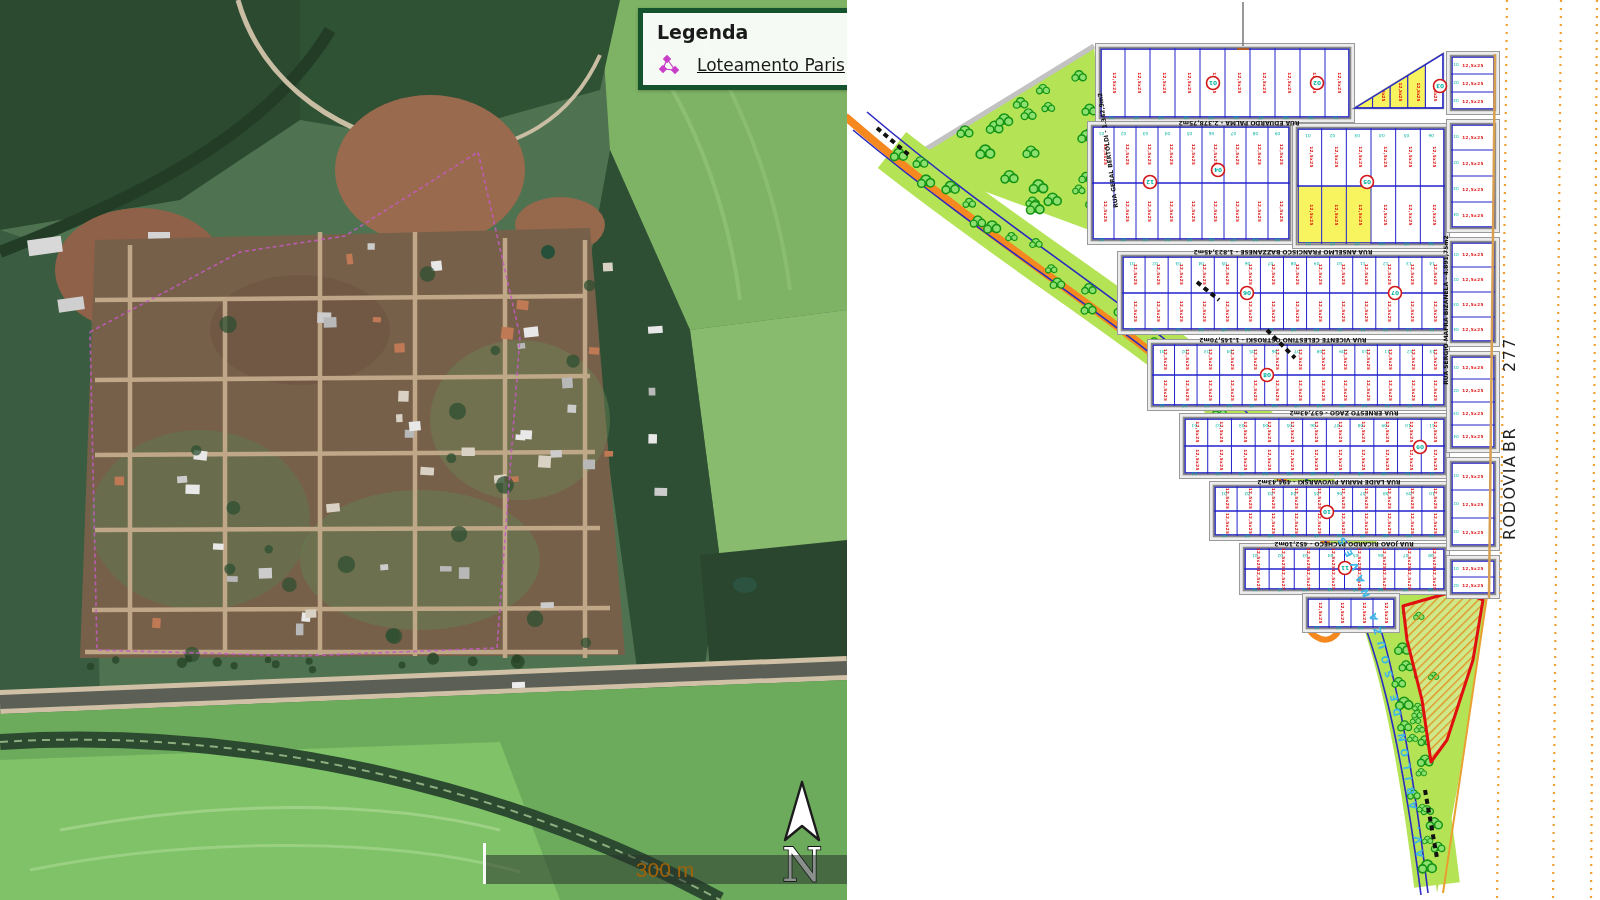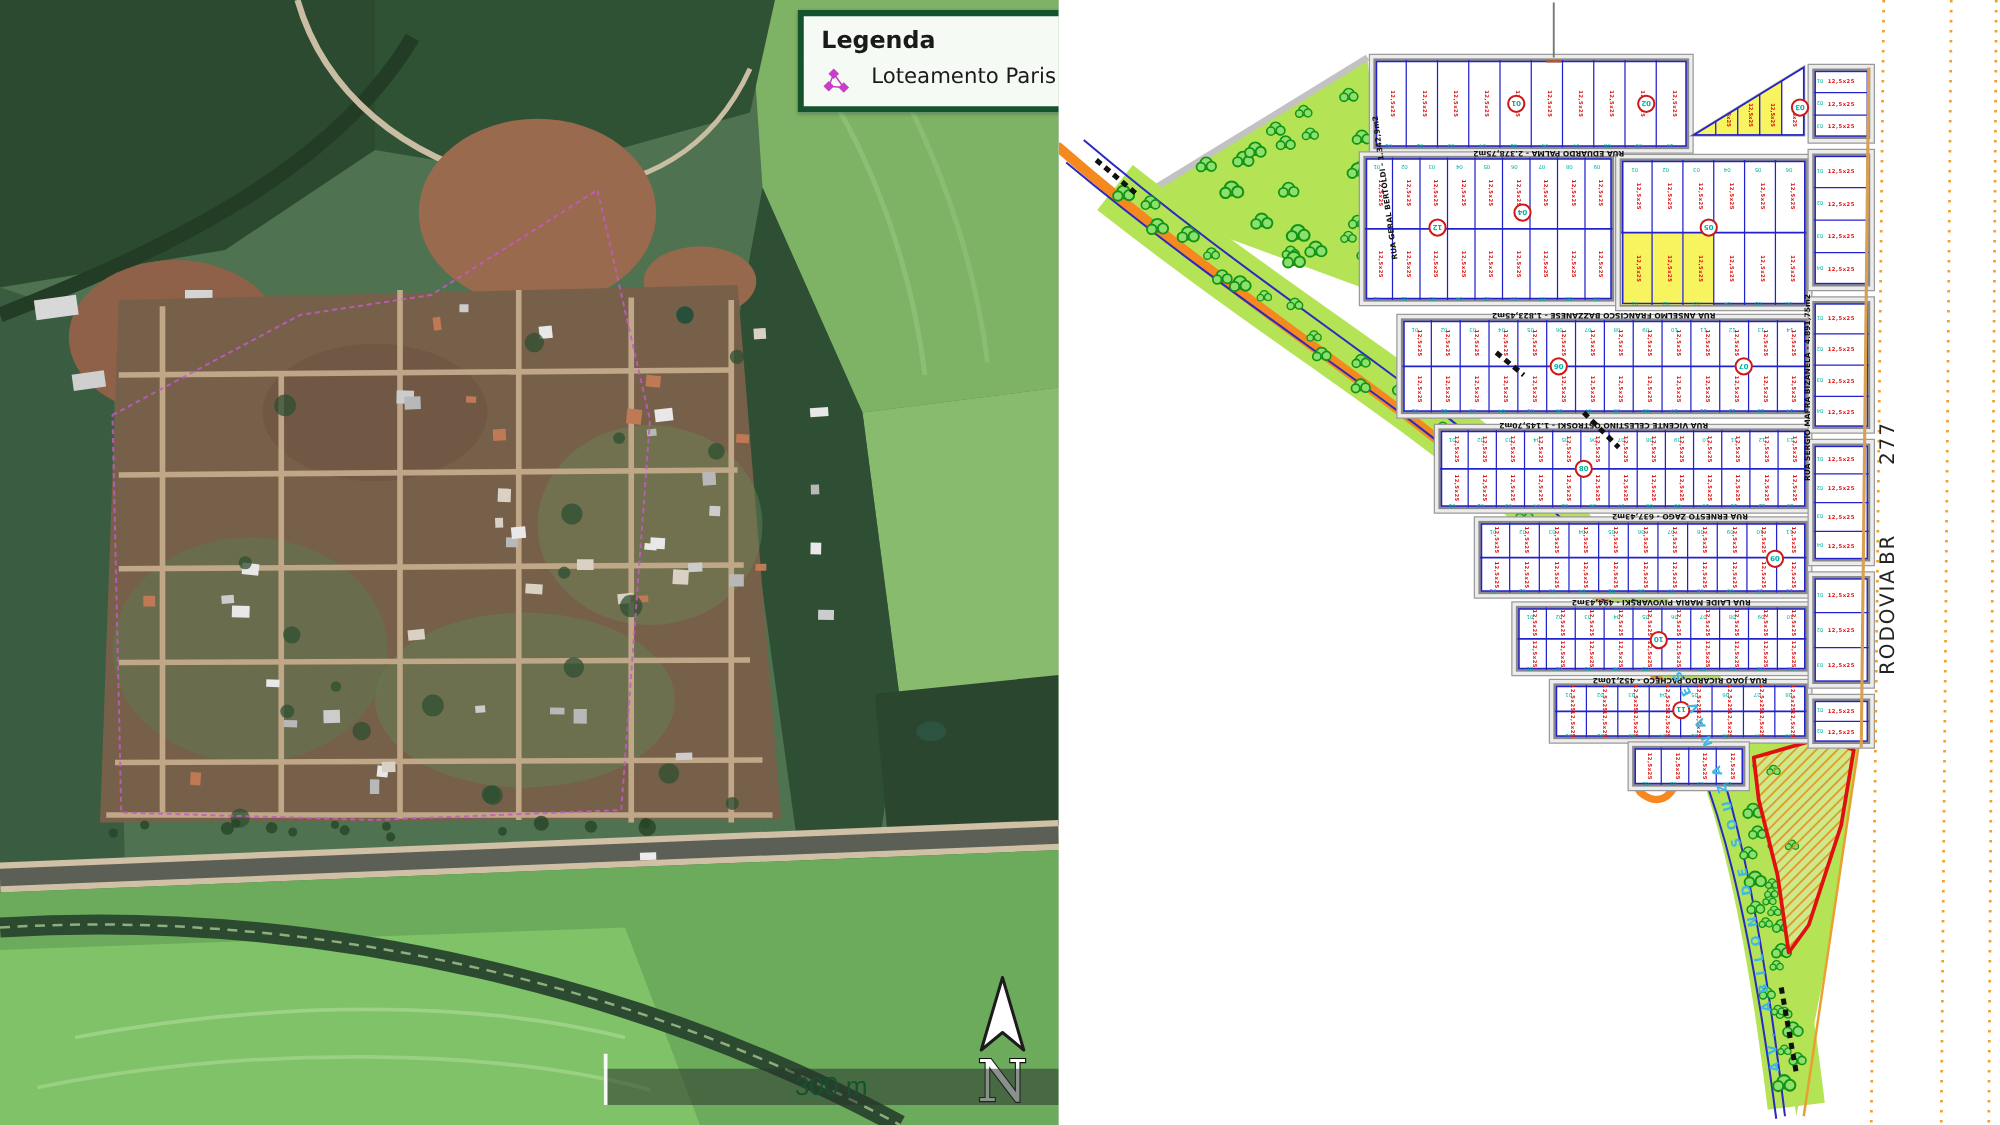--- a/index.html
+++ b/index.html
@@ -3,25 +3,25 @@
 <meta charset="utf-8">
 <style>
   html,body{margin:0;padding:0;background:#fff;}
   .stage{position:relative;width:1600px;height:900px;overflow:hidden;background:#fff;
          font-family:"DejaVu Sans",sans-serif;}
   .sat-panel{position:absolute;left:0;top:0;width:847px;height:900px;overflow:hidden;}
   .plat-panel{position:absolute;left:847px;top:0;width:753px;height:900px;background:#fff;overflow:hidden;}
   .legend-box{position:absolute;left:638px;top:8px;width:207px;background:rgba(255,255,255,.93);
       border:5px solid #14532d;box-shadow:0 1px 3px rgba(0,0,0,.25);padding:8px 10px 10px 14px;}
   .legend-title{font-size:19px;font-weight:bold;color:#1a1a1a;margin-bottom:8px;}
-  .legend-item{display:flex;align-items:flex-start;gap:12px;}
+  .legend-item{display:flex;align-items:flex-end;gap:12px;text-decoration:underline;}
   .legend-item-label{font-size:17px;color:#1a1a1a;}
   .scalebar{position:absolute;left:483px;top:855px;width:364px;height:29px;
       background:rgba(42,52,46,.55);display:flex;align-items:center;justify-content:center;}
-  .scalebar-label{color:#14532d;font-size:21px;font-family:"Liberation Sans",sans-serif;}
+  .scalebar-label{color:#a16207;font-size:21px;font-family:"Liberation Sans",sans-serif;}
   .scalebar-tick{position:absolute;left:0;top:-12px;width:3px;height:41px;background:rgba(255,255,255,.95);}
   .north{position:absolute;left:770px;top:778px;width:64px;height:112px;}
   .plat text{font-family:"DejaVu Sans",sans-serif;}
 </style>
 </head>
 <body>
 
 <div class="stage">
 
   <div class="sat-panel">

